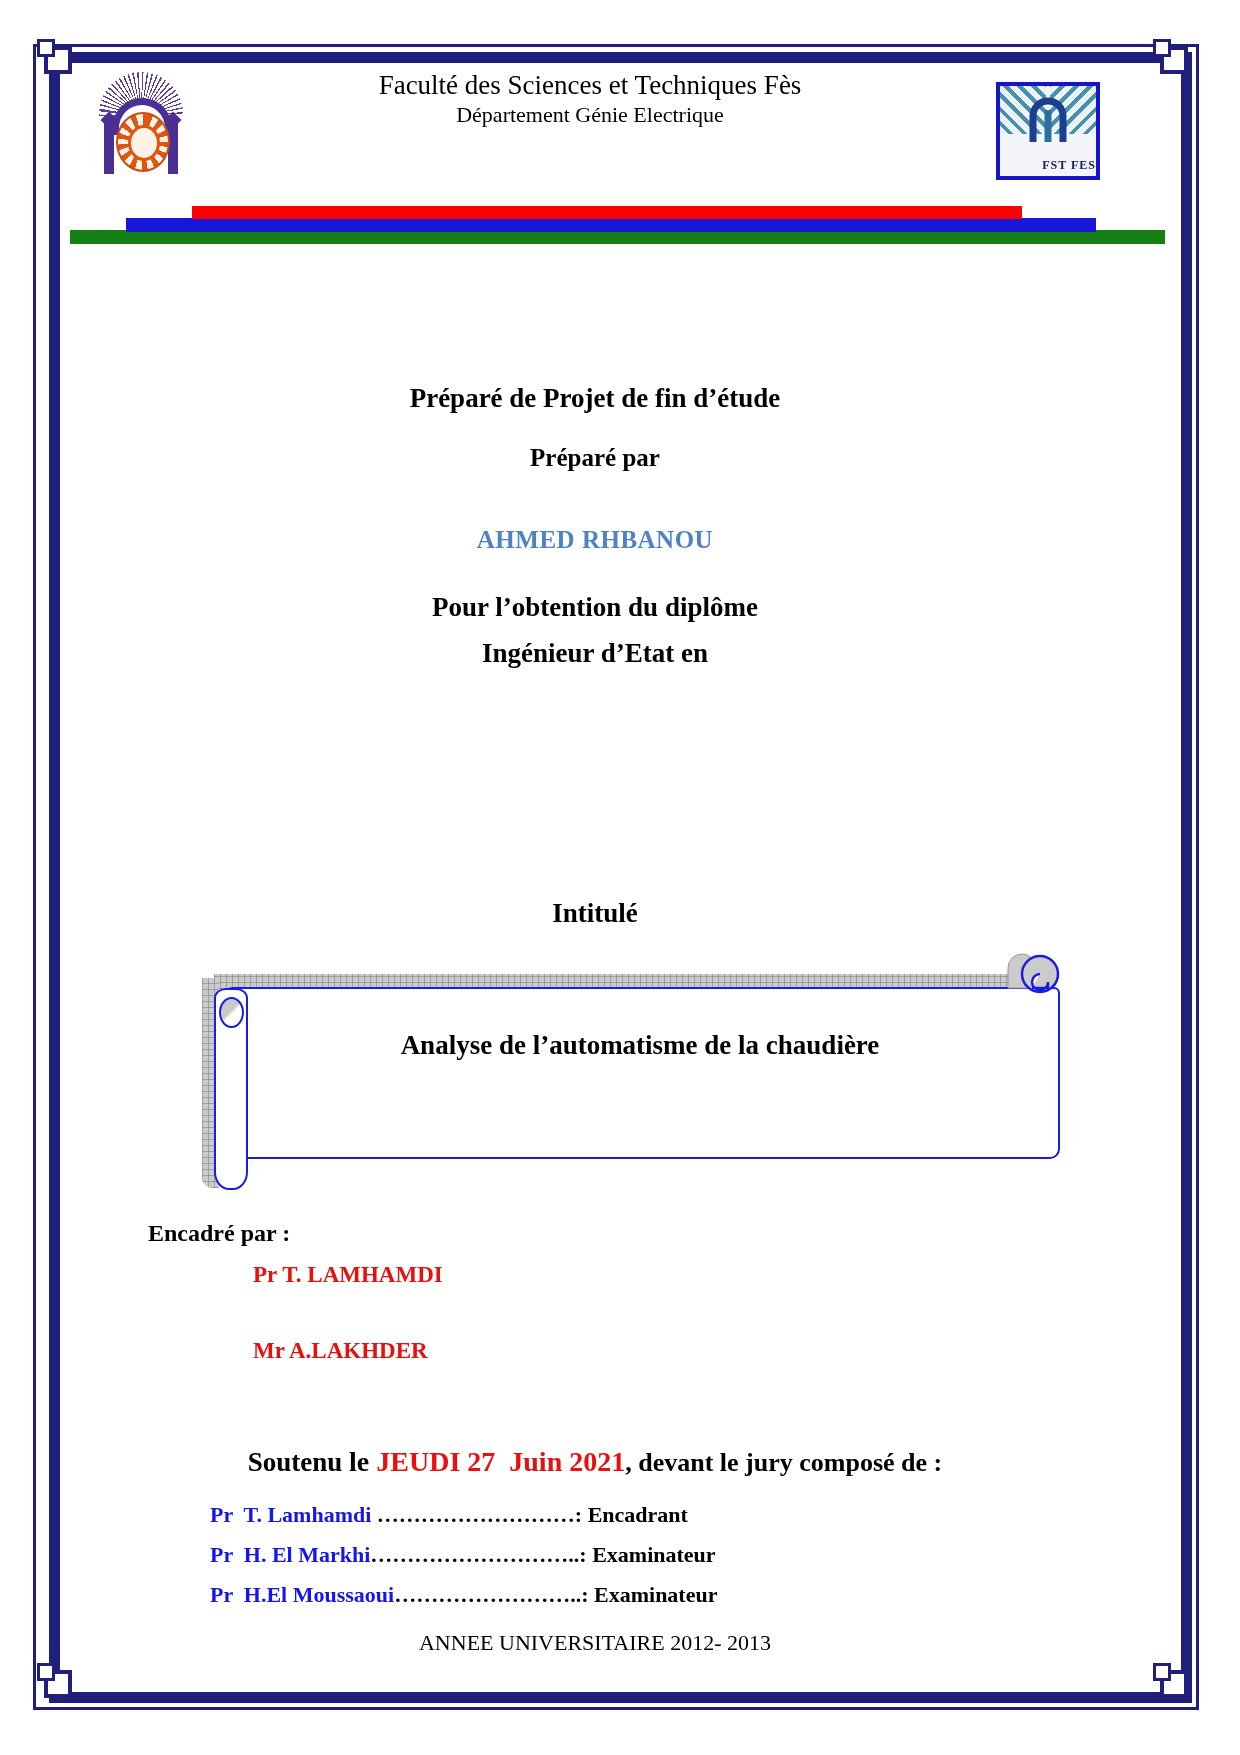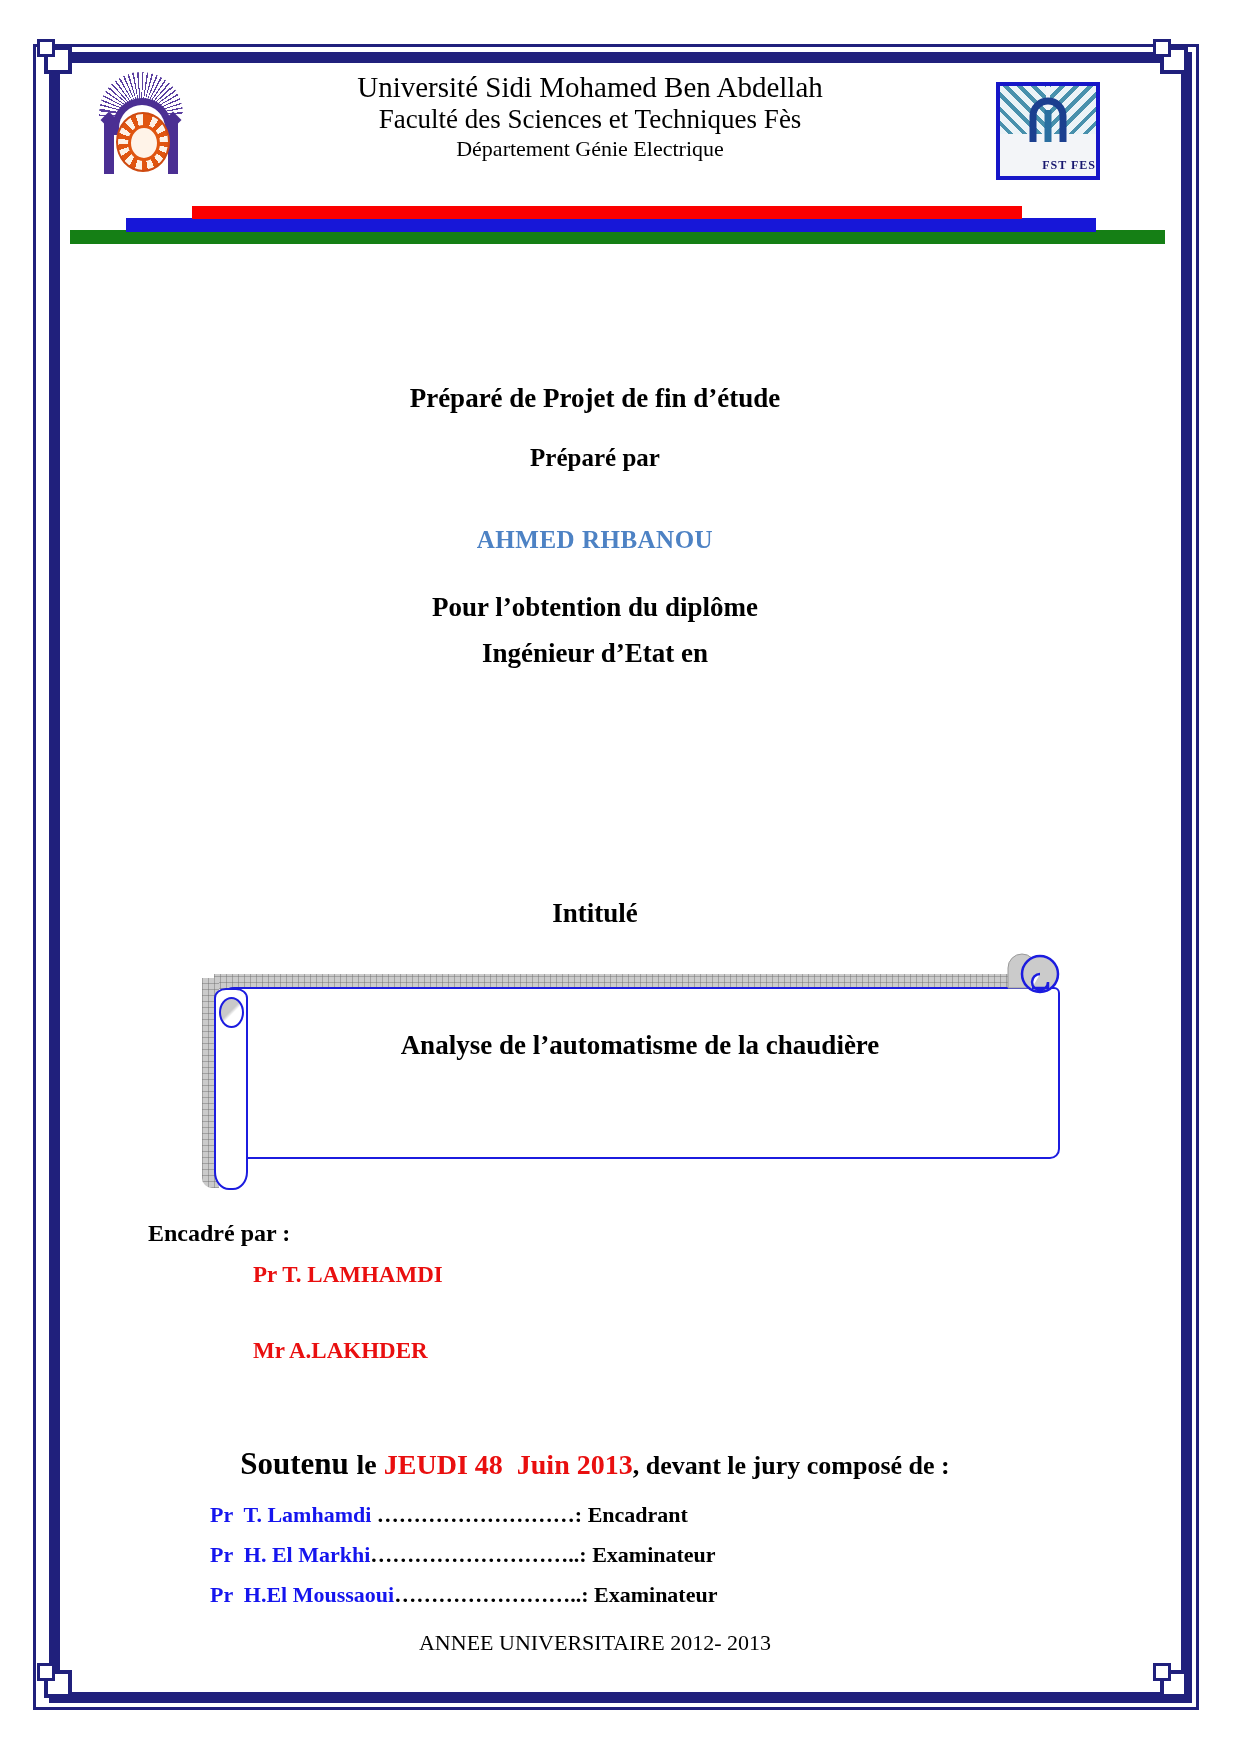--- a/index.html
+++ b/index.html
@@ -80,21 +80,21 @@
   .scroll-tube-curl{position:absolute;left:219px;top:997px;width:21px;height:27px;border:2px solid var(--scroll-blue);
       border-radius:50%;background:linear-gradient(135deg,#c9c9c9 45%,#ffffff 55%);}
   .scroll-curl-right{position:absolute;left:1002px;top:948px;}
   .scroll-title{position:absolute;left:240px;top:1030px;width:800px;text-align:center;font-weight:bold;font-size:27px;}
   
   .encadre-label{position:absolute;left:148px;top:1220px;font-size:24px;font-weight:bold;}
   .supervisor{position:absolute;left:253px;font-size:23px;font-weight:bold;color:var(--name-red);}
   .sup-0{top:1262px;} .sup-1{top:1338px;}
   
   .soutenu{position:absolute;left:110px;top:1446px;width:970px;text-align:center;font-weight:bold;white-space:pre-wrap;}
-  .soutenu .s-prefix{font-size:31px;}
+  .soutenu .s-prefix{font-size:27px;}
   .soutenu .s-le{font-size:28px;}
   .soutenu .s-date{font-size:28px;color:var(--name-red);}
   .soutenu .s-suffix{font-size:26px;}
   
   .jury-row{position:absolute;left:210px;font-size:22px;font-weight:bold;white-space:pre-wrap;}
   .jury-row .j-name{color:var(--jury-blue);}
   .jr-0{top:1502px;} .jr-1{top:1542px;} .jr-2{top:1582px;}
   
   .annee{position:absolute;left:130px;top:1630px;width:930px;text-align:center;font-size:22px;}
 </style>
@@ -124,21 +124,20 @@
 
   <div class="uni-logo">
     <div class="fan"></div>
     <div class="arch"></div>
     <div class="pillar l"></div>
     <div class="pillar r"></div>
     <div class="medallion"></div>
   </div>
 
   <div class="header-text">
-    <div class="ht1">Université Sidi Mohamed Ben Abdellah</div>
     <div class="ht2">Faculté des Sciences et Techniques Fès</div>
     <div class="ht3">Département Génie Electrique</div>
   </div>
 
   <div class="fst-logo">
     <div class="ray l"></div>
     <div class="ray r"></div>
     <svg class="fst-glyph" width="44" height="56" viewBox="0 0 44 56">
       <path d="M7 50 V24 A15 15 0 0 1 37 24 V50" fill="none" stroke="#1b3f8f" stroke-width="7"></path>
       <path d="M22 18 V50" fill="none" stroke="#2a6fa0" stroke-width="7"></path>
@@ -166,21 +165,21 @@
     <path d="M6 40 V20 A14 14 0 0 1 34 20 V40 Z" fill="#cbcbcb" stroke="#9a9a9a" stroke-width="1"></path>
     <circle cx="38" cy="26" r="18" fill="#cbcbcb" stroke="#1c1cdf" stroke-width="2.5"></circle>
     <path d="M38 26 a8 8 0 1 0 8 8 V40 H30" fill="#fff" stroke="#1c1cdf" stroke-width="2.5"></path>
   </svg>
   <div class="scroll-title">Analyse de l’automatisme de la chaudière</div>
 
   <div class="encadre-label">Encadré par :</div>
   <div class="supervisor sup-0">Pr T. LAMHAMDI</div>
   <div class="supervisor sup-1">Mr A.LAKHDER</div>
 
-  <div class="soutenu"><span class="s-prefix">Soutenu </span><span class="s-le">le </span><span class="s-date">JEUDI 48  Juin 2013</span><span class="s-suffix">, devant le jury composé de :</span></div>
+  <div class="soutenu"><span class="s-prefix">Soutenu </span><span class="s-le">le </span><span class="s-date">JEUDI 27  Juin 2021</span><span class="s-suffix">, devant le jury composé de :</span></div>
 
   <div class="jury-row jr-0"><span class="j-name">Pr  T. Lamhamdi </span><span class="j-dots">………………………: </span><span class="j-role">Encadrant</span></div>
   <div class="jury-row jr-1"><span class="j-name">Pr  H. El Markhi</span><span class="j-dots">………………………..: </span><span class="j-role">Examinateur</span></div>
   <div class="jury-row jr-2"><span class="j-name">Pr  H.El Moussaoui</span><span class="j-dots">……………………..: </span><span class="j-role">Examinateur</span></div>
 
   <div class="annee">ANNEE UNIVERSITAIRE 2012- 2013</div>
 
 </div>
 
 </body></html>

